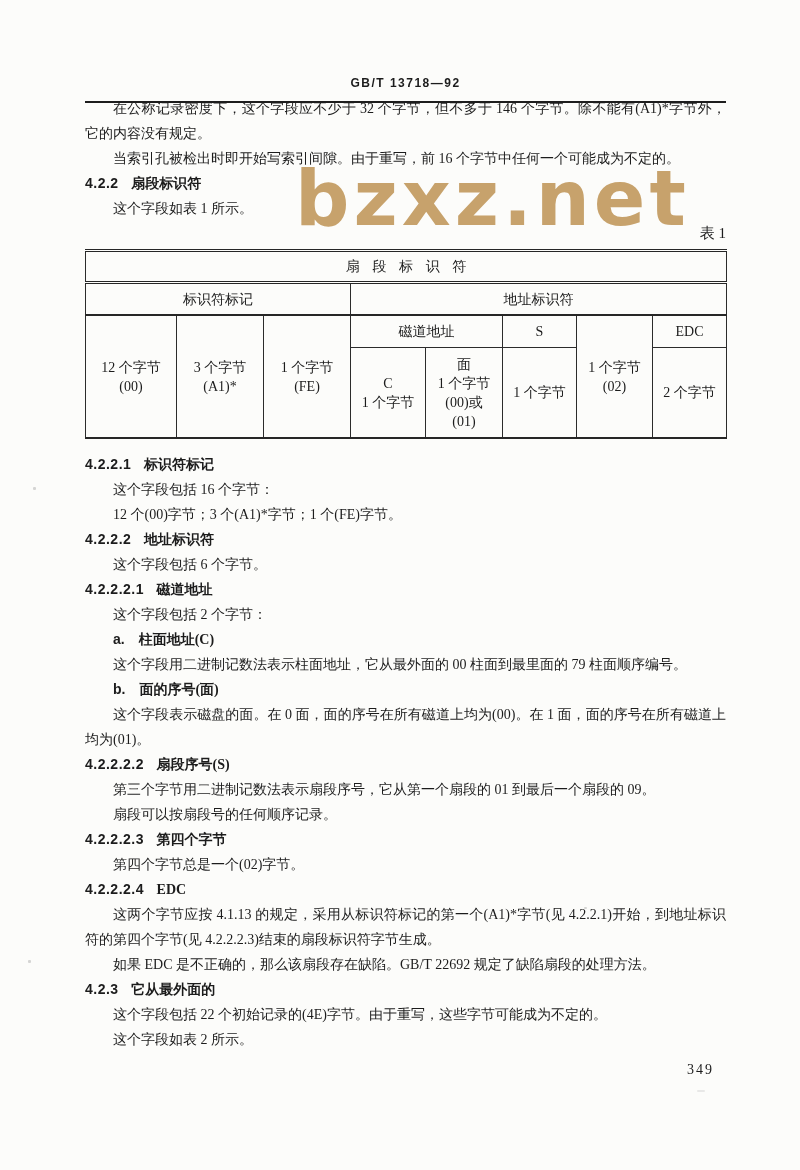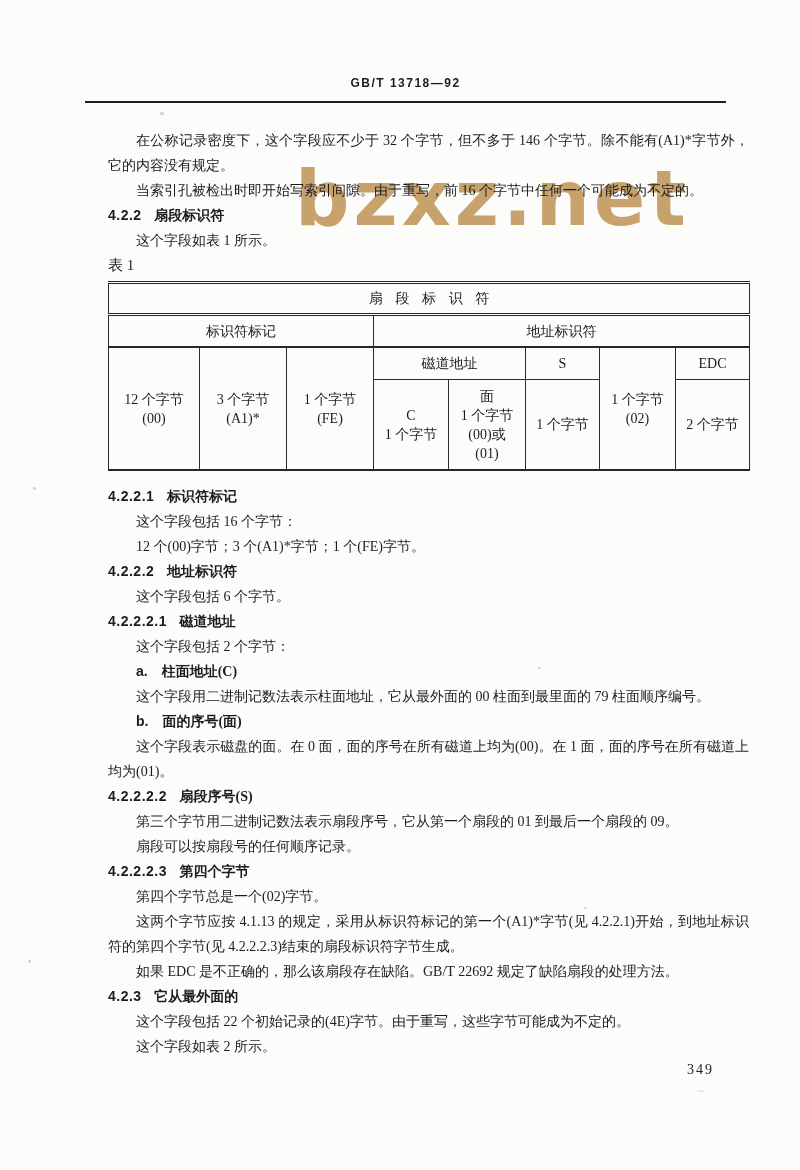--- a/index.html
+++ b/index.html
@@ -18,30 +18,30 @@
     position:absolute;top:101px;left:85px;width:641px;height:2px;
     background:#1d1d1d;z-index:2;
   }
   .watermark{
     position:absolute;top:154px;left:295px;z-index:0;
     font-family:"DejaVu Sans","Liberation Sans",sans-serif;
     font-weight:bold;font-size:76px;letter-spacing:4px;
     color:#a16207;opacity:0.58;white-space:nowrap;
   }
   #content{
-    position:absolute;left:85px;top:128px;width:641px;z-index:1;
-    font-size:14px;line-height:25px;margin-left:23px;
+    position:absolute;left:85px;top:96px;width:641px;z-index:1;
+    font-size:14px;line-height:25px;
   }
   p.par{margin:0;text-indent:2em;text-align:justify;}
   .heading{margin:0;font-weight:bold;line-height:25px;}
   .hnum{font-family:"Liberation Sans","DejaVu Sans",sans-serif;letter-spacing:0.5px;}
   .htitle{margin-left:0.9em;}
   .item .ilabel{font-weight:bold;font-family:"Liberation Sans","DejaVu Sans",sans-serif;}
   .item .ititle{font-weight:bold;margin-left:1em;}
-  .tcaption{text-align:left;line-height:22px;margin:1px 0 5px 0;font-size:15px;}
+  .tcaption{text-align:right;line-height:22px;margin:1px 0 5px 0;font-size:15px;}
   table.t1{
     border-collapse:collapse;table-layout:fixed;width:641px;
     margin:0 0 13px 0;font-size:14px;text-align:center;
     border-left:1px solid #262626;border-right:1px solid #262626;
     border-top:3px double #262626;border-bottom:2px solid #262626;
   }
   table.t1 td{
     border:1px solid #2b2b2b;padding:1px 2px;vertical-align:middle;
     white-space:pre-line;line-height:19px;
   }
@@ -151,20 +151,23 @@
     <span class="hnum">4.2.2.2.2</span><span class="htitle">扇段序号(S)</span>
   </div>
   <p class="par">第三个字节用二进制记数法表示扇段序号，它从第一个扇段的 01 到最后一个扇段的 09。</p>
   <p class="par">扇段可以按扇段号的任何顺序记录。</p>
 
   <div class="heading">
     <span class="hnum">4.2.2.2.3</span><span class="htitle">第四个字节</span>
   </div>
   <p class="par">第四个字节总是一个(02)字节。</p>
 
+  <div class="heading">
+    <span class="hnum">4.2.2.2.4</span><span class="htitle">EDC</span>
+  </div>
   <p class="par">这两个字节应按 4.1.13 的规定，采用从标识符标记的第一个(A1)*字节(见 4.2.2.1)开始，到地址标识符的第四个字节(见 4.2.2.2.3)结束的扇段标识符字节生成。</p>
   <p class="par">如果 EDC 是不正确的，那么该扇段存在缺陷。GB/T 22692 规定了缺陷扇段的处理方法。</p>
 
   <div class="heading">
     <span class="hnum">4.2.3</span><span class="htitle">它从最外面的</span>
   </div>
   <p class="par">这个字段包括 22 个初始记录的(4E)字节。由于重写，这些字节可能成为不定的。</p>
 
   <p class="par">这个字段如表 2 所示。</p>
 

